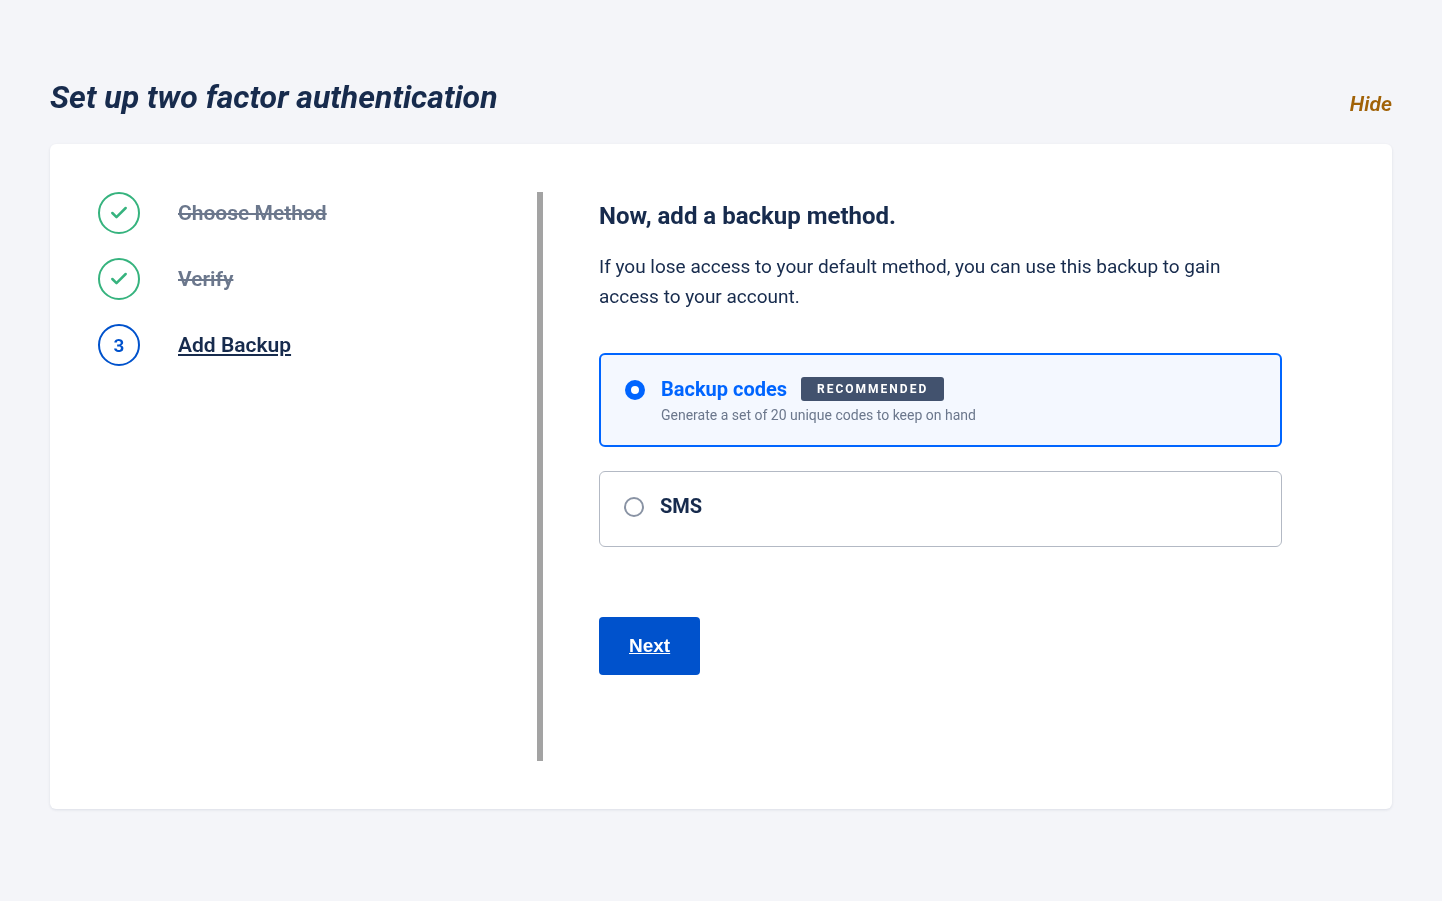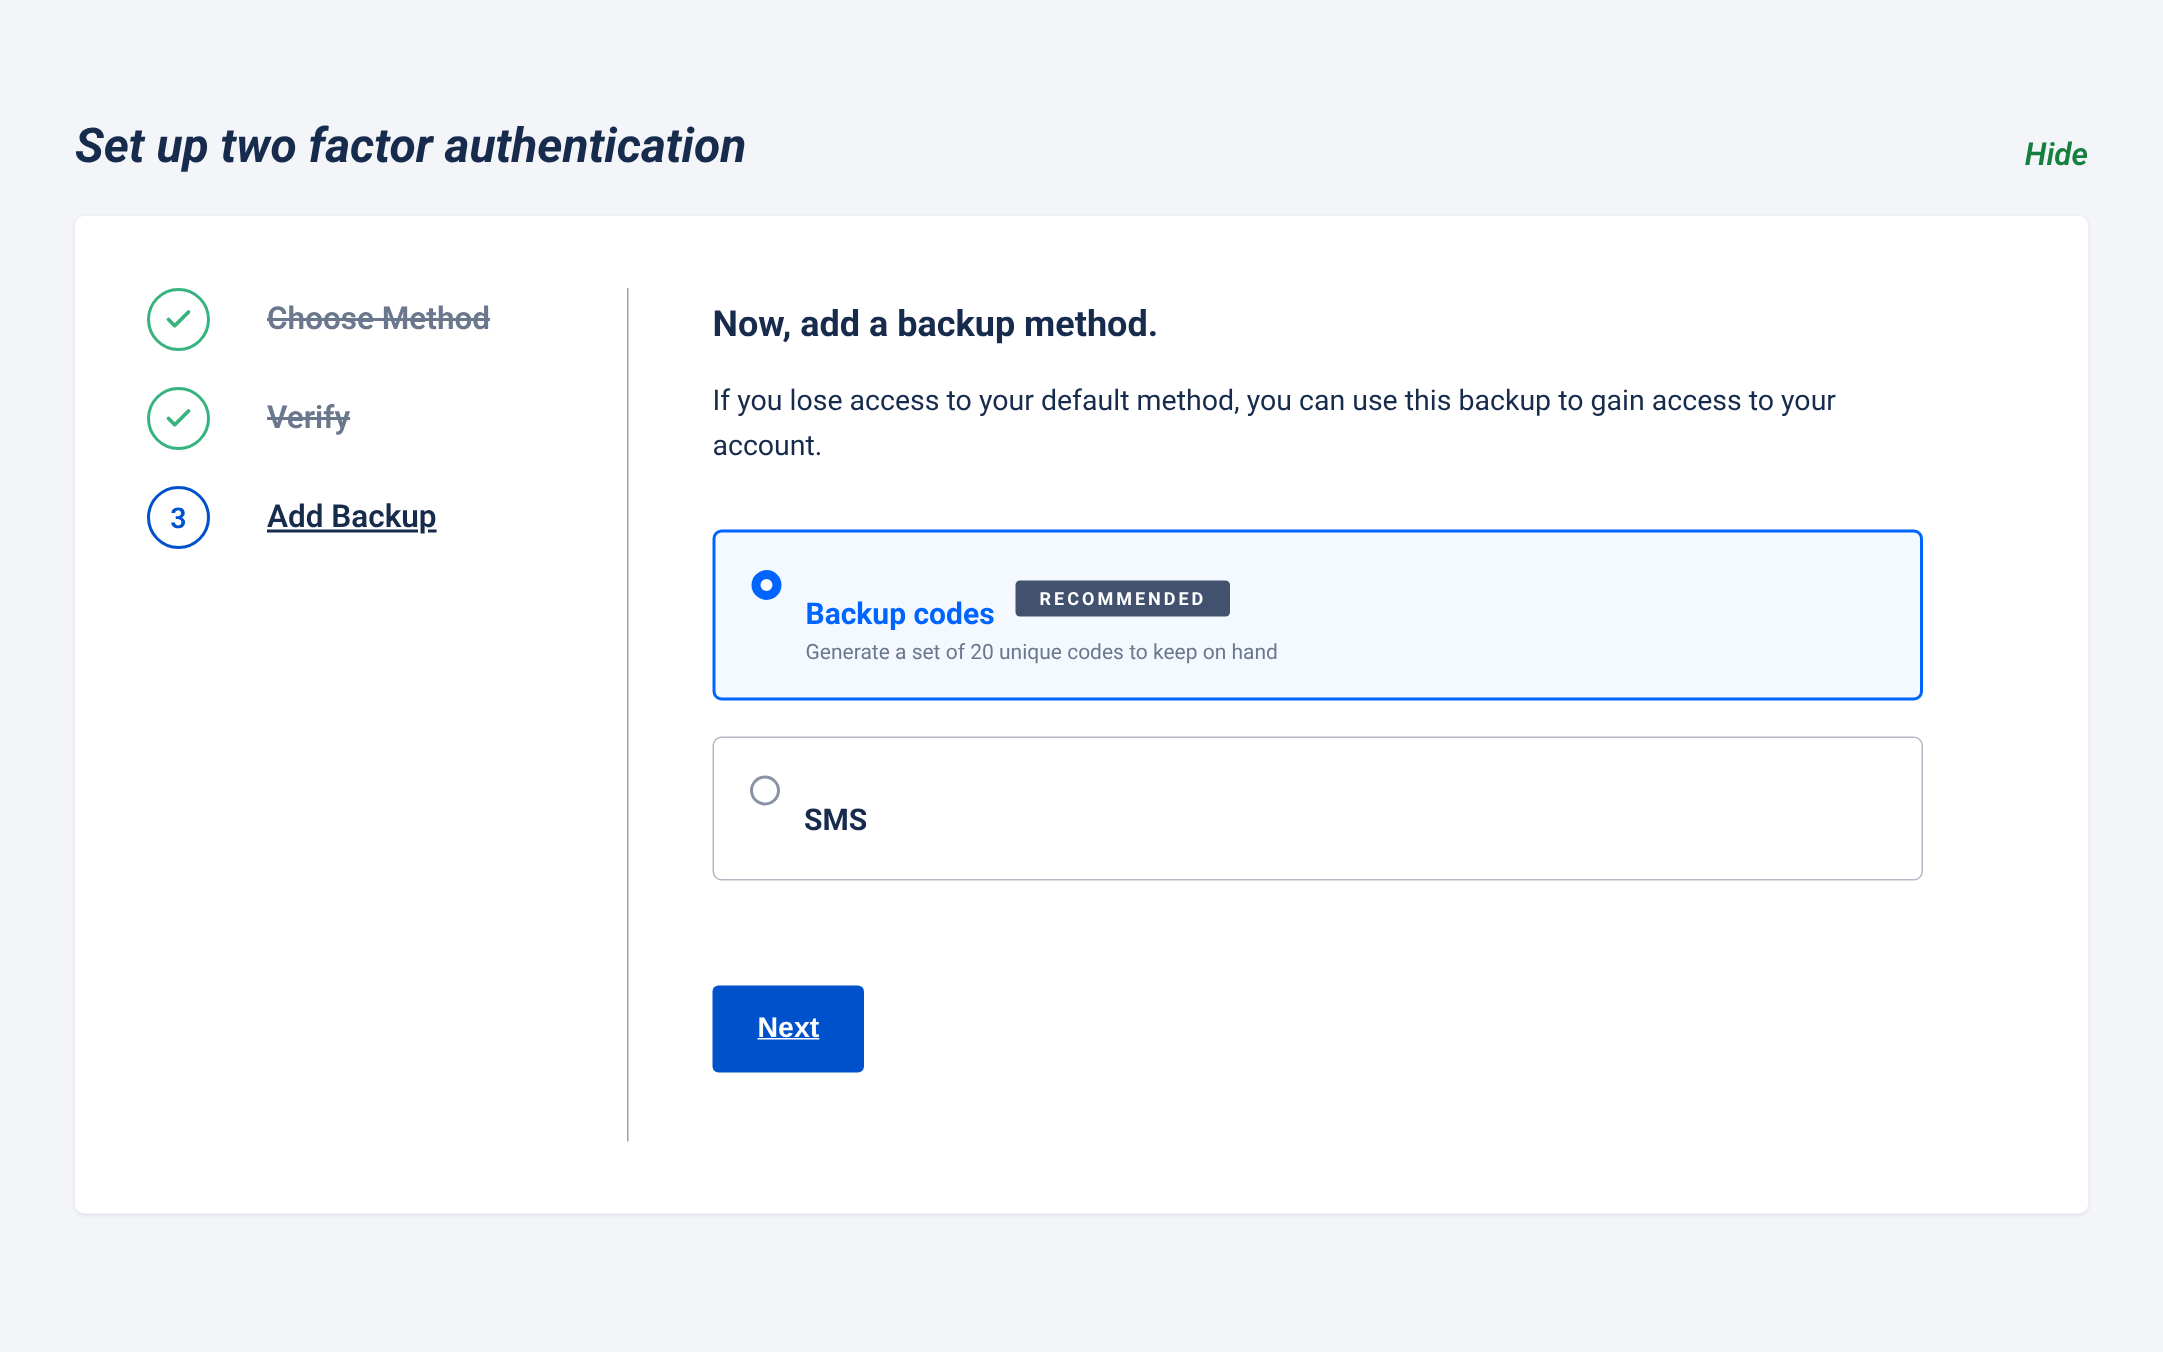--- a/index.html
+++ b/index.html
@@ -21,38 +21,38 @@
       font-style: italic;
     }
     .page-title {
       font-size: 32px;
       font-weight: 700;
       color: #172b4d;
     }
     .hide-link {
       font-size: 21px;
       font-weight: 600;
-      color: #15803d;
+      color: #a16207;
       cursor: pointer;
       text-decoration: none;
       margin-top: 42px;
     }
     .card {
       background: #ffffff;
       border-radius: 6px;
       box-shadow: 0 1px 3px rgba(9,30,66,0.1);
       display: flex;
       padding: 48px 0;
       min-height: 665px;
     }
     .steps-col {
-      width: 369px;
+      width: 493px;
       padding-left: 48px;
       padding-right: 40px;
-      border-right: 1px solid #a3a3a3;
+      border-right: 6px solid #a3a3a3;
     }
     .step {
       display: flex;
       align-items: center;
       margin-bottom: 24px;
     }
     .step-circle {
       width: 42px;
       height: 42px;
       border-radius: 50%;
@@ -144,21 +144,20 @@
     }
     .option-title-row {
       display: flex;
       align-items: center;
       gap: 14px;
       margin-bottom: 6px;
     }
     .option-title {
       font-size: 20px;
       font-weight: 700;
-      margin-top: 20px;
     }
     .option-title.selected {
       color: #0065ff;
     }
     .option-title.unselected {
       color: #172b4d;
     }
     .badge {
       background: #42526e;
       color: #ffffff;

